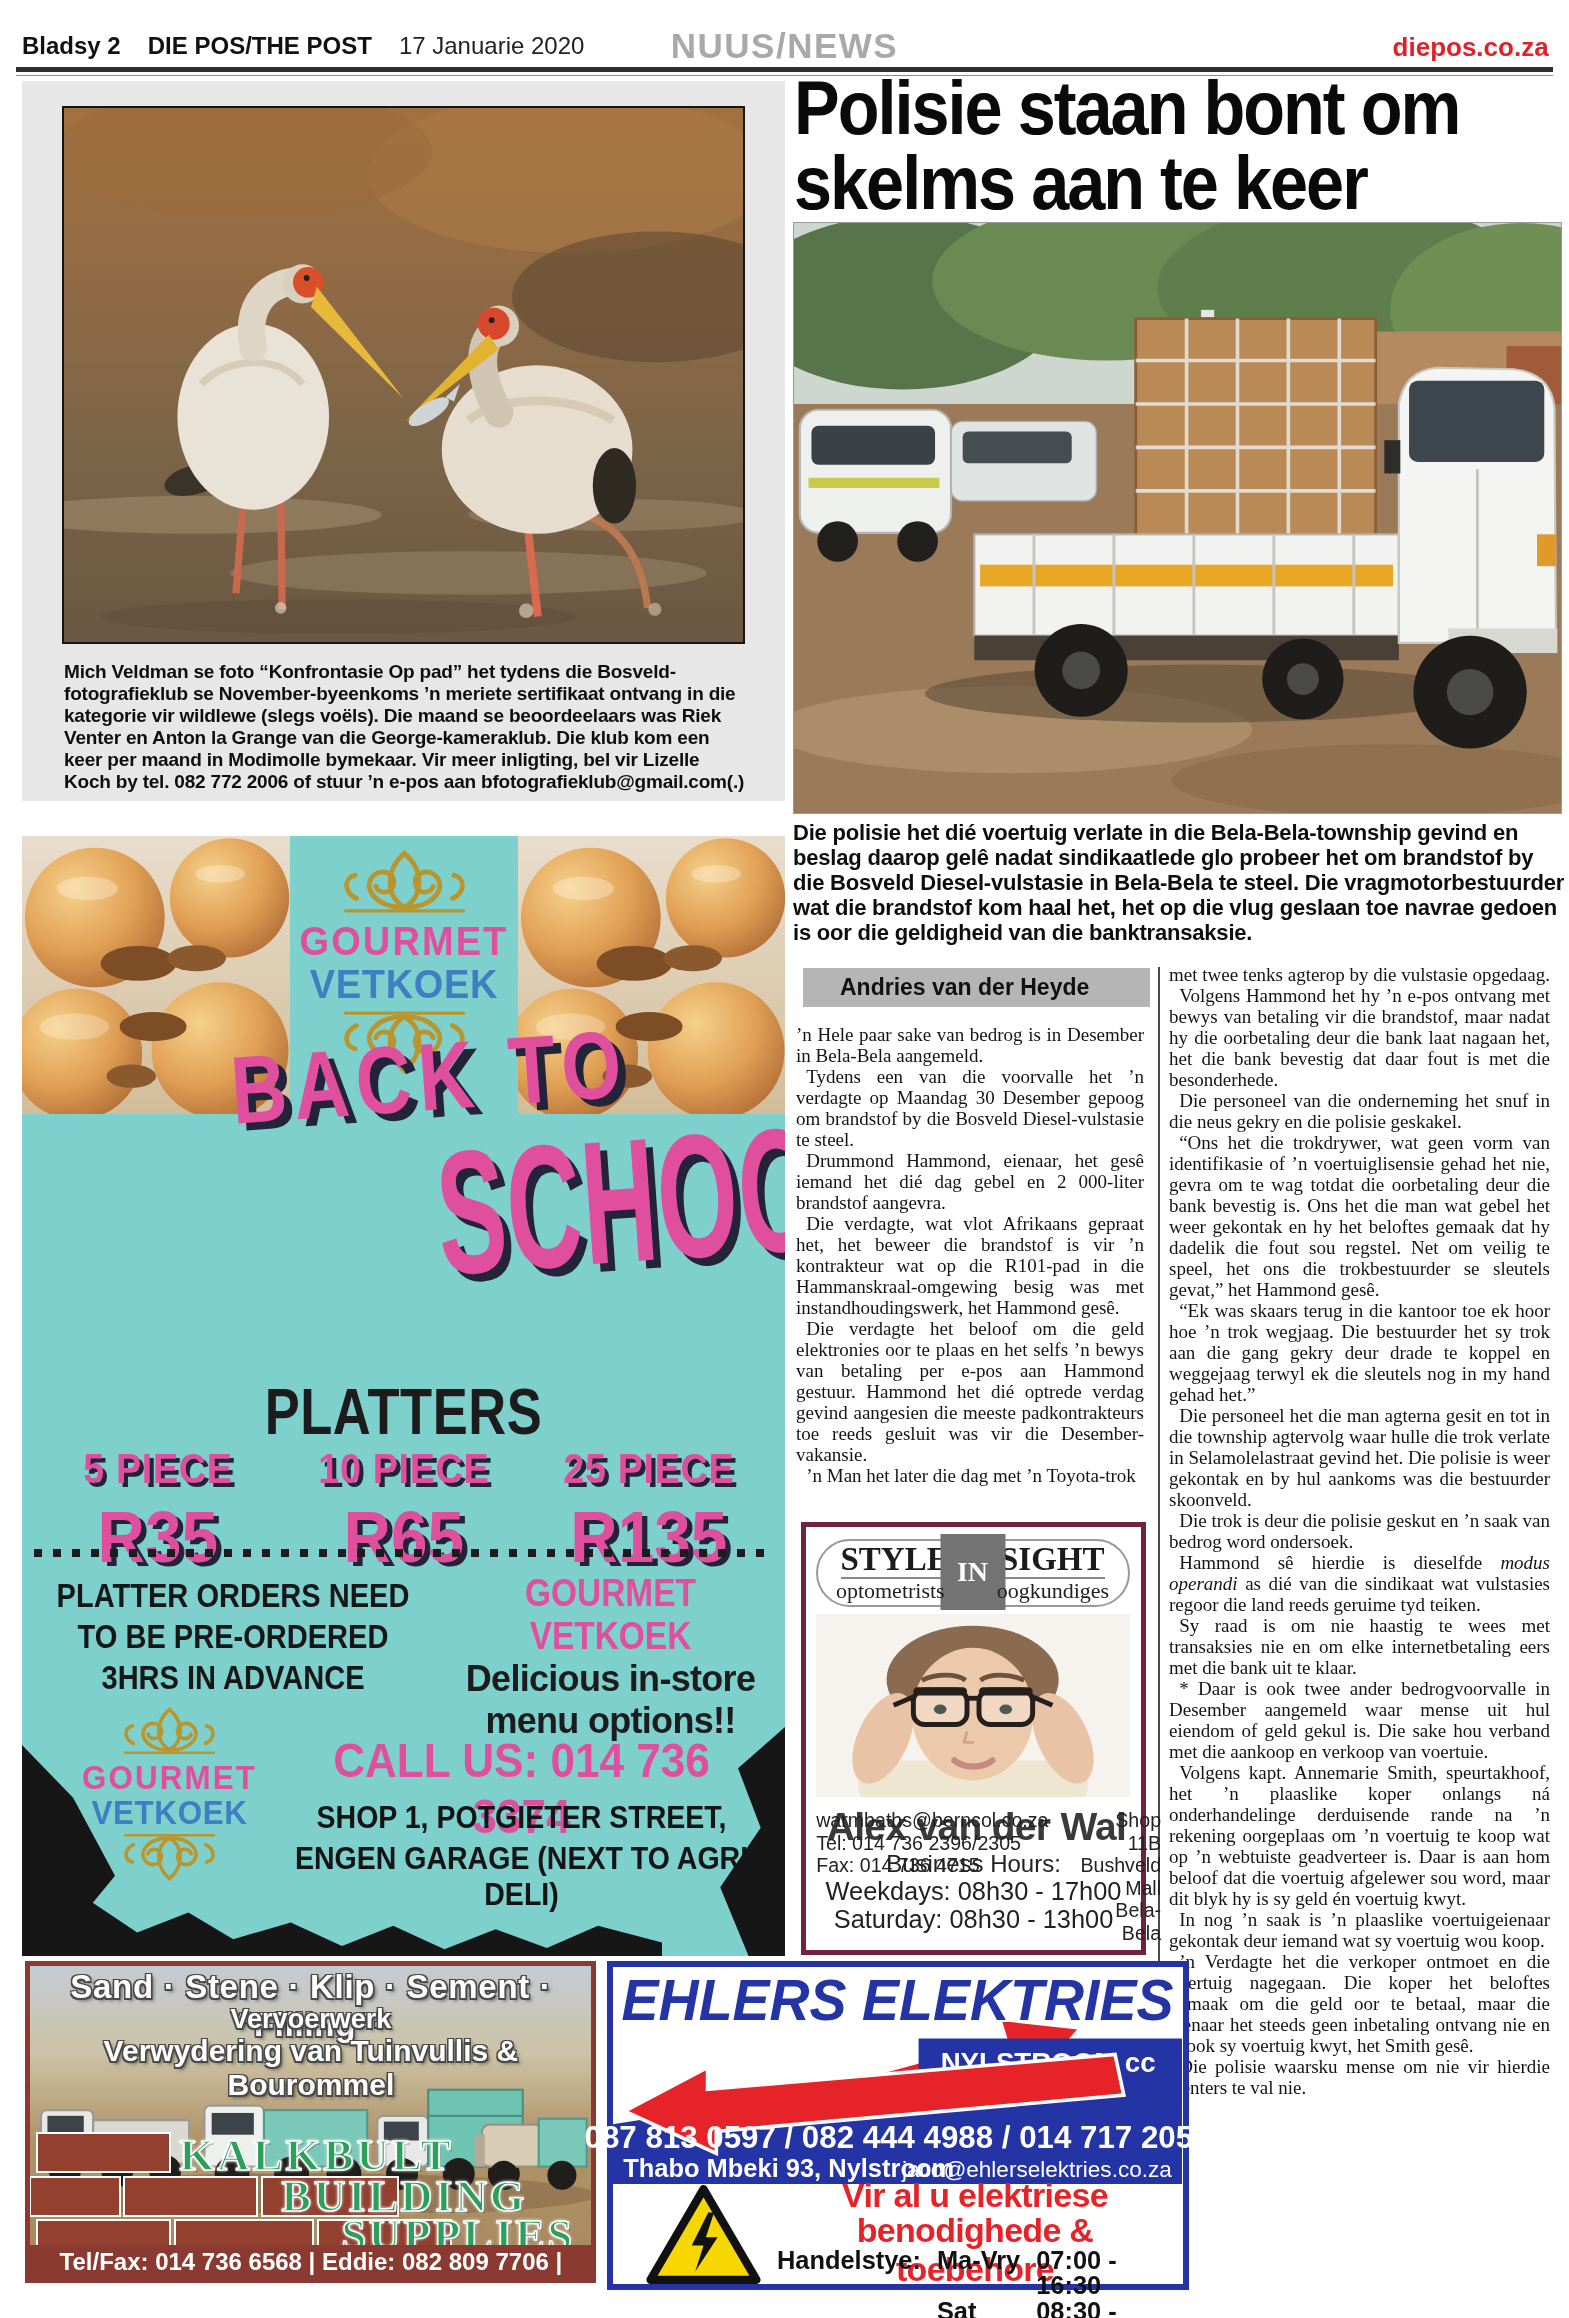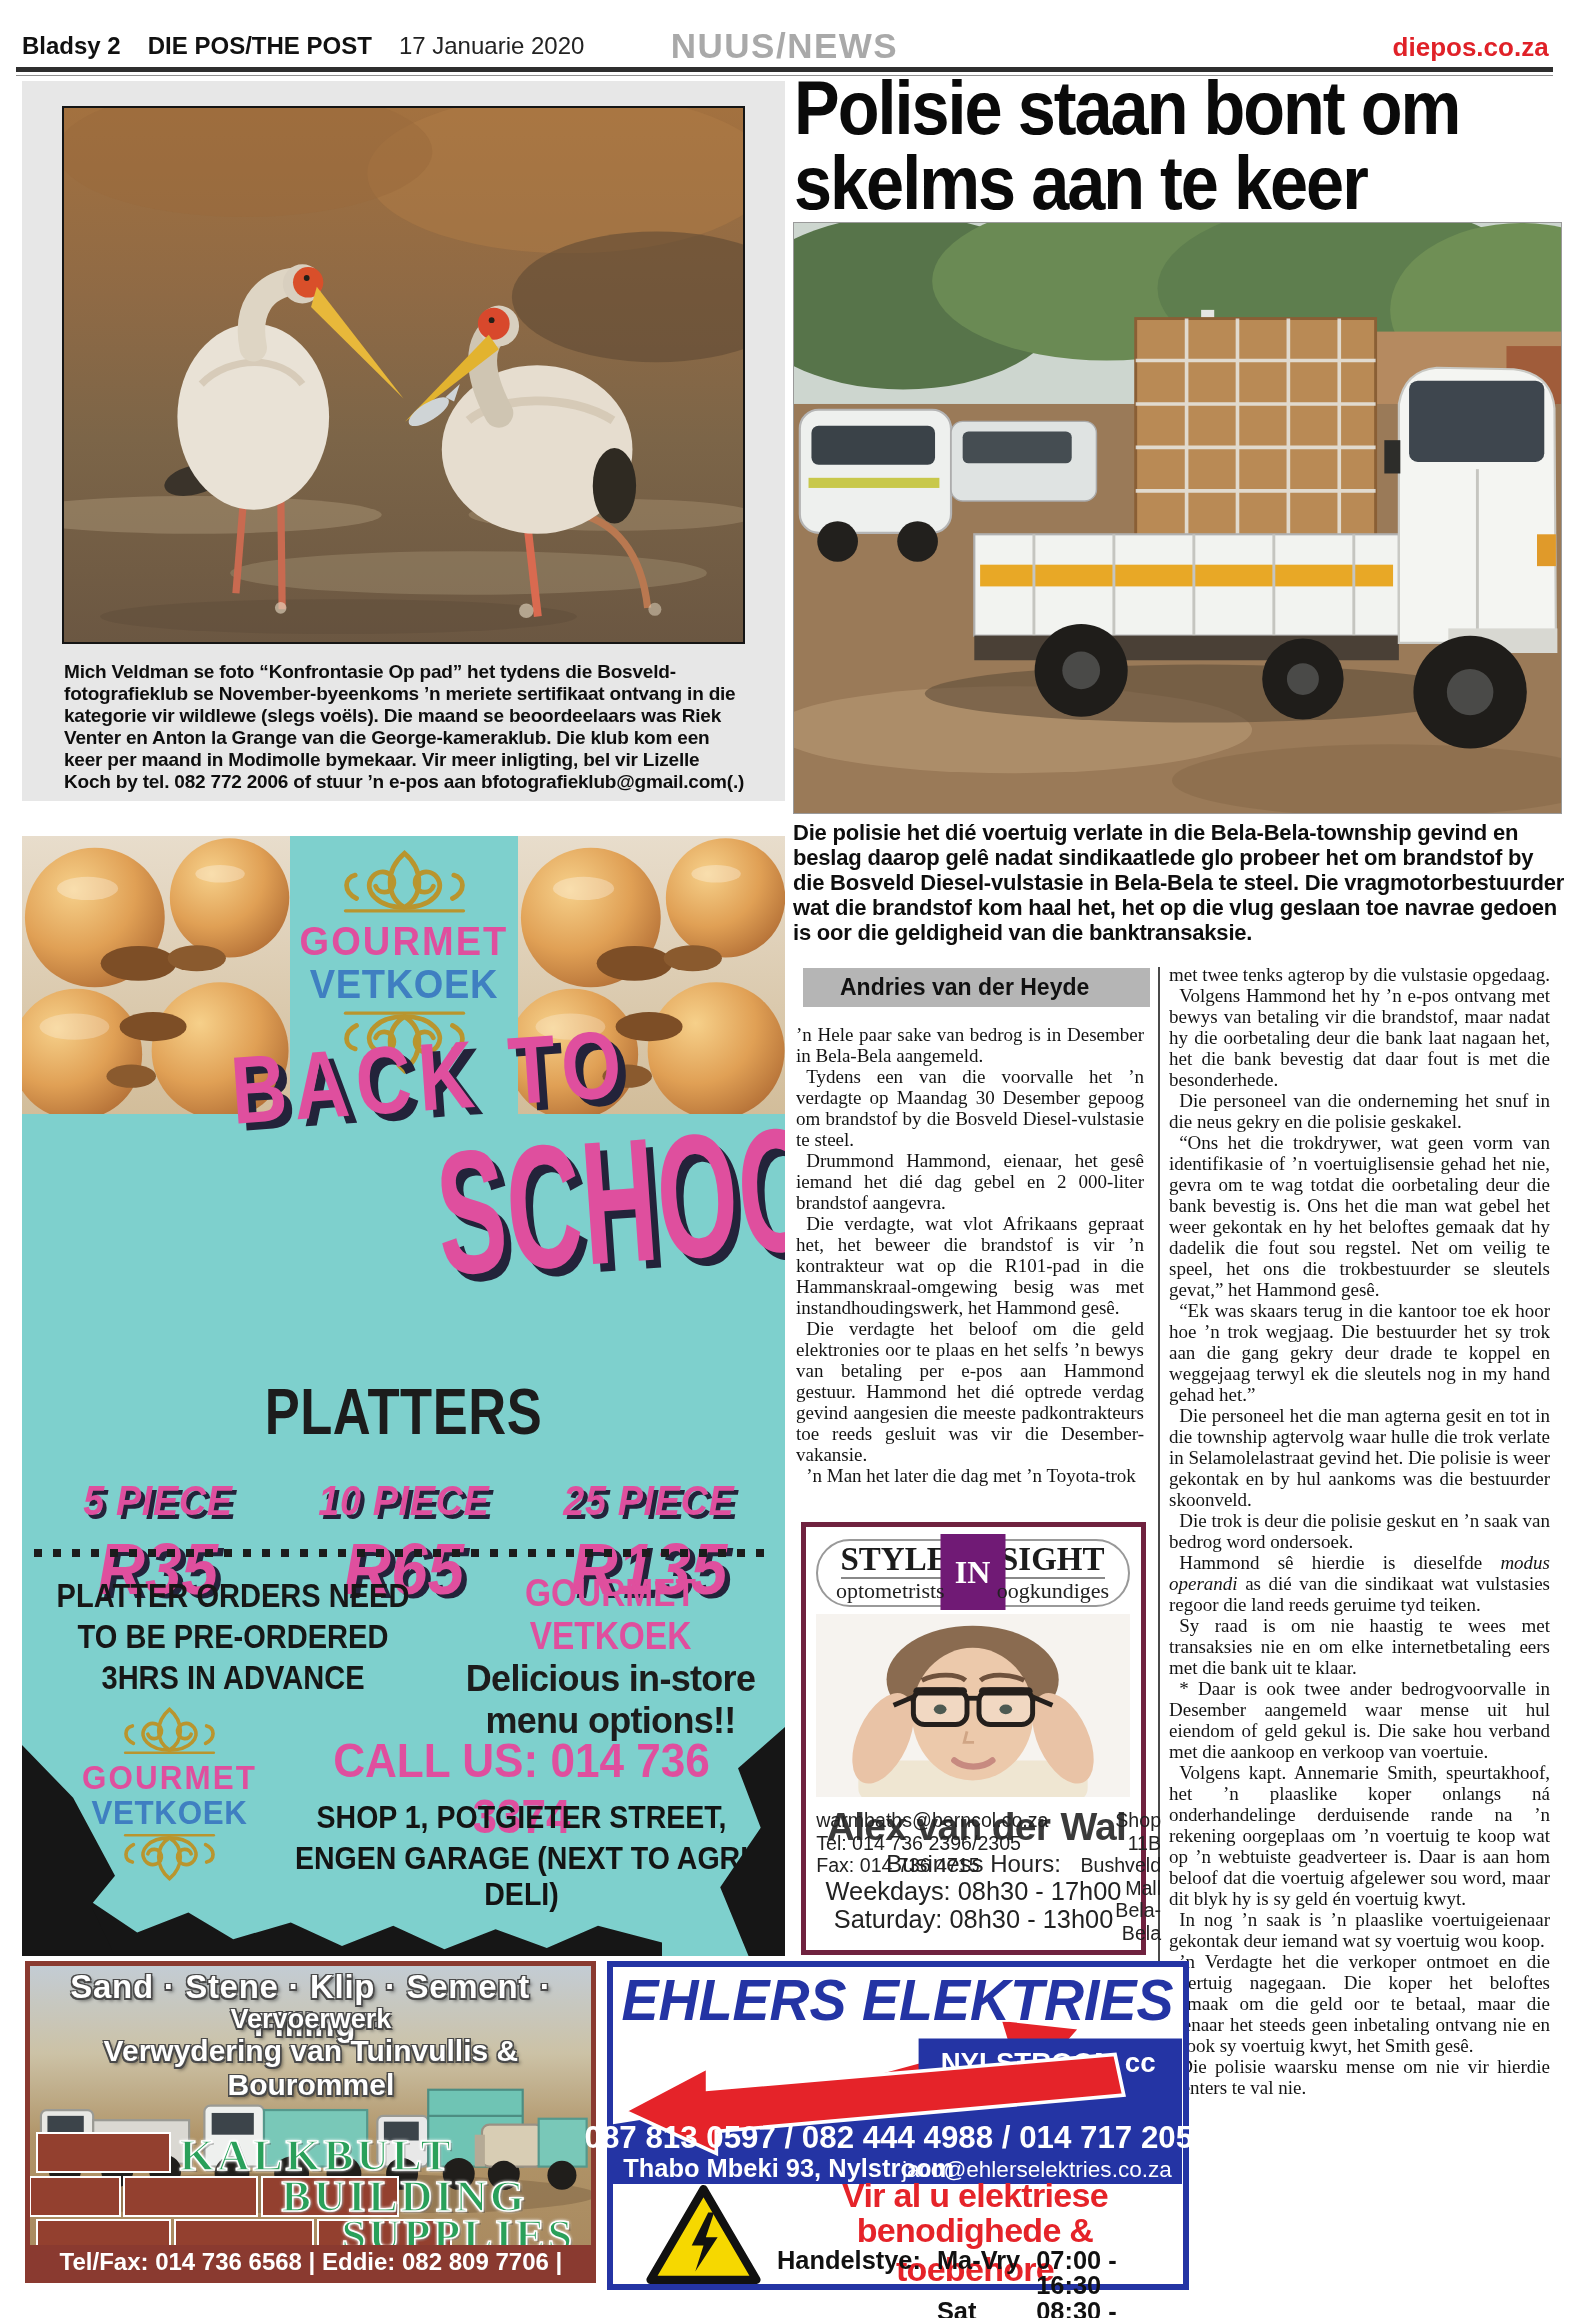--- a/index.html
+++ b/index.html
@@ -42,21 +42,21 @@
   .vk-photo svg{display:block;width:100%;height:100%;}
   .vk-photo-l{left:0;}
   .vk-photo-r{left:496px;}
   .vk-logo{position:absolute;left:268px;top:5.8px;width:228px;text-align:center;}
   .vk-logo .fl{width:145px;height:76px;}
   .vk-brand1{font-size:40px;font-weight:bold;color:#df4f9e;letter-spacing:2.2px;line-height:42px;transform:scaleX(0.95);transform-origin:center;}
   .vk-brand2{font-size:40px;font-weight:bold;color:#3f7fc1;letter-spacing:0.7px;line-height:44px;transform:scaleX(0.95);transform-origin:center;}
   .vk-back{position:absolute;left:153px;top:195px;width:509px;text-align:center;font-size:81px;font-weight:bold;color:#df4f9e;letter-spacing:7.3px;transform:rotate(-4deg) scale(0.95,1.18);transform-origin:center;text-shadow:8px 6.5px 0 #23233a;}
   .vk-school{position:absolute;left:313px;top:268px;width:509px;text-align:center;font-size:172px;font-weight:bold;color:#df4f9e;letter-spacing:1.5px;transform:rotate(-4deg) scale(0.6,1.02);transform-origin:center;text-shadow:11.6px 8px 0 #23233a;}
   .vk-platters{position:absolute;left:0;top:539px;width:763px;text-align:center;font-size:64px;font-weight:bold;color:#1c1c1c;letter-spacing:0.7px;transform:scaleX(0.82);transform-origin:center;}
-  .vk-prices{position:absolute;left:13px;top:641px;width:737px;display:flex;font-style:italic;}
+  .vk-prices{position:absolute;left:13px;top:609px;width:737px;display:flex;}
   .vk-price-item{flex:1;text-align:center;}
   .vk-size{font-size:42px;font-weight:bold;color:#df4f9e;letter-spacing:0.7px;text-shadow:4.4px 3.6px 0 #23233a;transform:scaleX(0.9);transform-origin:center;}
   .vk-price{font-size:73px;font-weight:bold;color:#df4f9e;margin-top:1.5px;text-shadow:5.8px 4.4px 0 #23233a;transform:scaleX(0.9);transform-origin:center;}
   .vk-dots{position:absolute;left:11.6px;top:713px;width:740px;height:8px;background:repeating-linear-gradient(90deg,#1c1c1c 0 8px,transparent 8px 19px);}
   .vk-note{position:absolute;left:4.4px;top:739px;width:414px;text-align:center;font-size:33px;font-weight:bold;color:#171717;line-height:41px;transform:scaleX(0.88);transform-origin:center;}
   .vk-promo{position:absolute;left:419px;top:736px;width:339px;text-align:center;}
   .vk-promo-title{font-size:38px;font-weight:bold;color:#df4f9e;transform:scaleX(0.88);transform-origin:center;}
   .vk-promo-line{font-size:36px;font-weight:bold;color:#1c1c1c;line-height:42px;letter-spacing:-0.7px;}
   .vk-logo2{position:absolute;left:42px;top:865px;width:211px;text-align:center;}
   .vk-logo2 .fl{width:109px;height:57px;}
@@ -67,21 +67,21 @@
   .vk-sil-strip{position:absolute;left:0;bottom:0;width:640px;height:67px;background:#161616;clip-path:polygon(0 0,5% 45%,11% 20%,18% 65%,26% 35%,33% 75%,42% 50%,50% 85%,58% 55%,66% 90%,74% 60%,82% 88%,90% 55%,100% 80%,100% 100%,0 100%);}
   .vk-sil-left{position:absolute;left:0;bottom:0;width:93px;height:211px;background:#161616;clip-path:polygon(0 0,55% 25%,100% 62%,74% 76%,100% 100%,0 100%);}
   .vk-sil-right{position:absolute;right:0;bottom:0;width:81px;height:229px;background:#161616;clip-path:polygon(100% 0,42% 18%,70% 44%,20% 70%,55% 100%,100% 100%);}
 
   
   .si-ad{position:absolute;left:801px;top:1522px;width:345px;height:433px;border:5.1px solid #70223f;background:#fff;box-sizing:border-box;}
   .si-lockup{position:absolute;left:9.5px;top:8.7px;width:314px;height:71px;}
   .si-round{position:absolute;left:0;top:2.9px;right:0;bottom:0;border:2.2px solid #999;border-radius:35px;}
   .si-brand{position:absolute;left:0;top:7.3px;width:100%;display:flex;justify-content:space-between;padding:0 25px;box-sizing:border-box;font-family:"Liberation Serif",serif;font-weight:bold;font-size:33px;color:#1c1c1c;}
   .si-brand span{border-bottom:2.2px solid #888;padding-bottom:1.5px;line-height:33px;}
-  .si-inbox{position:absolute;left:50%;transform:translateX(-50%);top:-1.5px;width:65px;height:76px;background:#701a75;color:#fff;display:flex;align-items:center;justify-content:center;font-family:"Liberation Serif",serif;font-size:32px;font-weight:bold;}
+  .si-inbox{position:absolute;left:50%;transform:translateX(-50%);top:-1.5px;width:65px;height:76px;background:#737373;color:#fff;display:flex;align-items:center;justify-content:center;font-family:"Liberation Serif",serif;font-size:28px;font-weight:bold;}
   .si-subs{position:absolute;left:0;bottom:2.9px;width:100%;display:flex;justify-content:space-between;padding:0 20.4px;box-sizing:border-box;font-family:"Liberation Serif",serif;font-size:22px;color:#222;}
   .si-photo{position:absolute;left:9.5px;top:87px;width:314px;height:183px;background:#f6f3ef;}
   .si-photo svg{display:block;width:100%;height:100%;}
   .si-name{position:absolute;left:3px;top:278px;width:100%;text-align:center;font-size:39px;font-weight:bold;color:#3a3a3a;letter-spacing:-0.7px;}
   .si-hours-title{position:absolute;left:0;top:323px;width:100%;text-align:center;font-size:24px;color:#222;}
   .si-hline{position:absolute;left:0;width:100%;text-align:center;font-size:25.4px;color:#222;}
   .si-h1{top:350px;}
   .si-h2{top:378px;}
   .si-foot{position:absolute;left:10.2px;right:10.2px;bottom:5.8px;display:flex;justify-content:space-between;font-size:19.6px;line-height:22.5px;color:#222;}
   .si-foot .r{text-align:right;margin-left:32px;}

